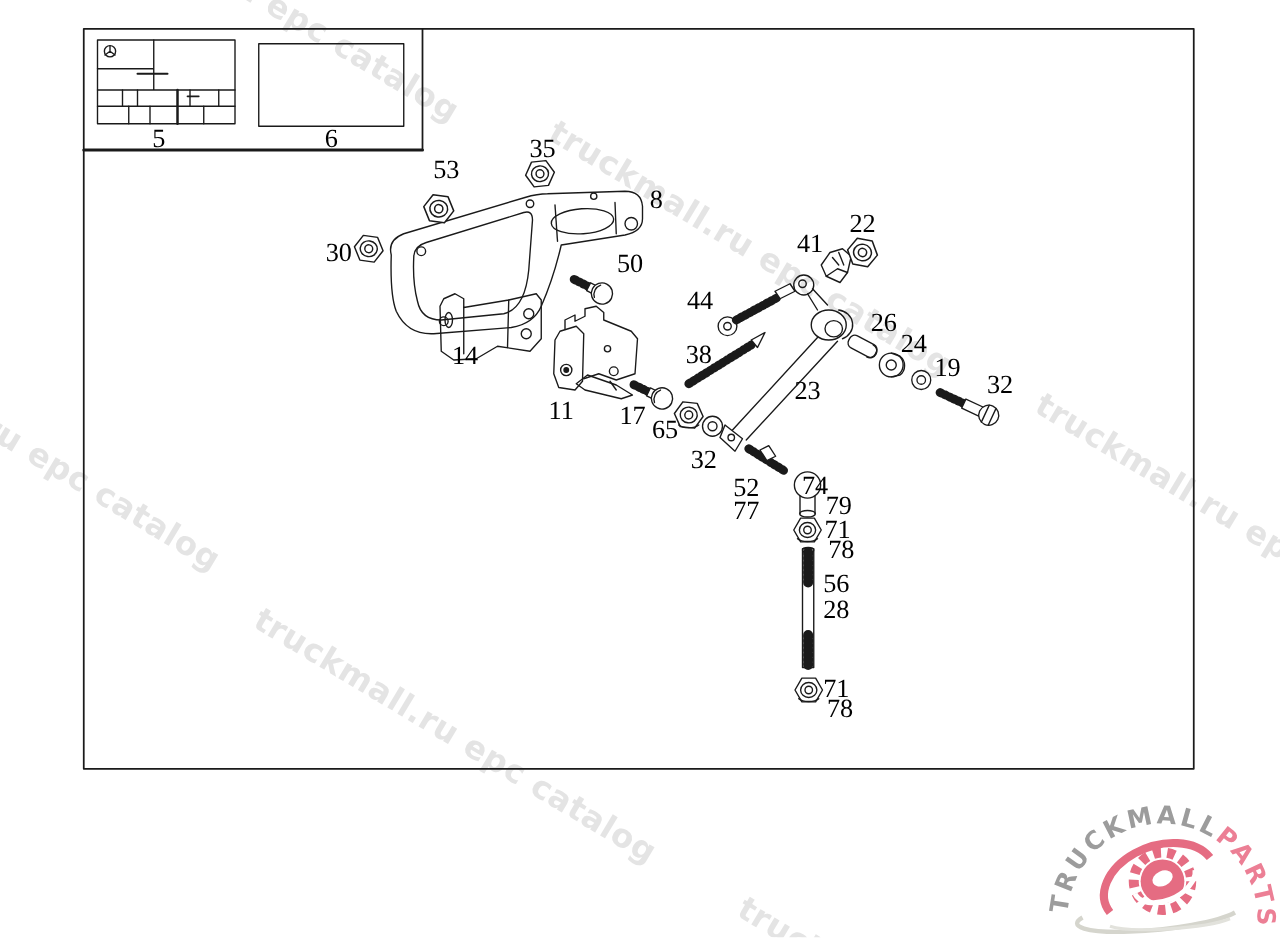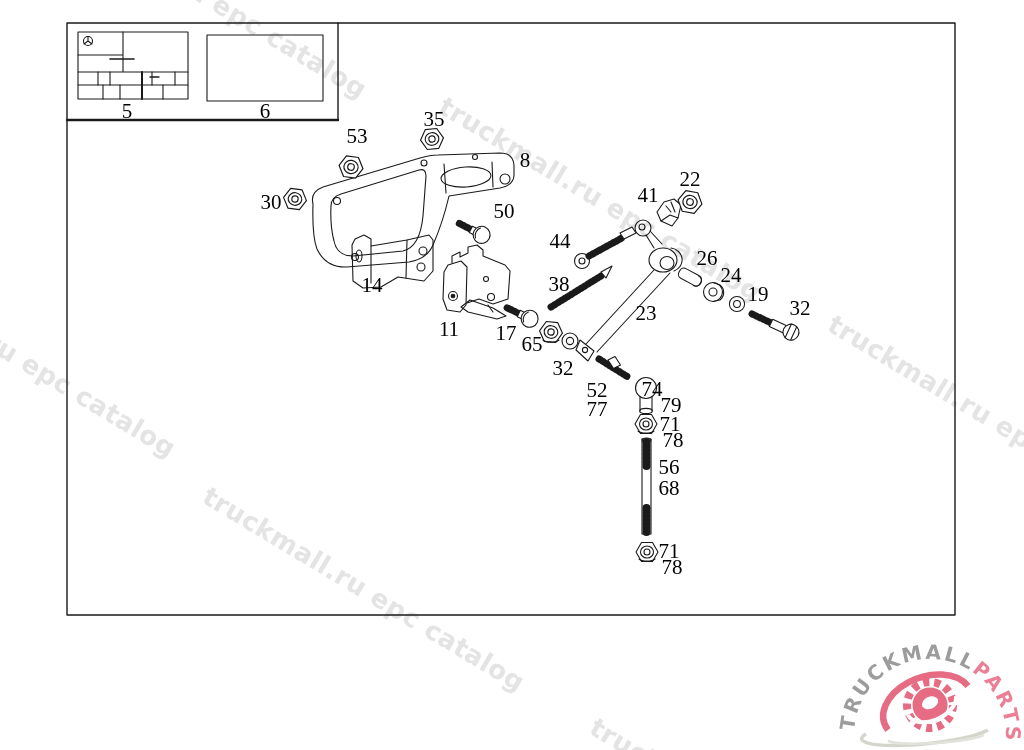--- a/index.html
+++ b/index.html
@@ -213,21 +213,21 @@
   <span class="callout" style="left:800px;top:308px">32</span>
   <span class="callout" style="left:532px;top:344px">65</span>
   <span class="callout" style="left:563px;top:368px">32</span>
   <span class="callout" style="left:597px;top:390px">52</span>
   <span class="callout" style="left:597px;top:409px">77</span>
   <span class="callout" style="left:652px;top:389px">74</span>
   <span class="callout" style="left:671px;top:405px">79</span>
   <span class="callout" style="left:670px;top:424px">71</span>
   <span class="callout" style="left:673px;top:440px">78</span>
   <span class="callout" style="left:669px;top:467px">56</span>
-  <span class="callout" style="left:669px;top:488px">68</span>
+  <span class="callout" style="left:669px;top:488px">28</span>
   <span class="callout" style="left:669px;top:551px">71</span>
   <span class="callout" style="left:672px;top:567px">78</span>
 
   <svg class="logo" width="190" height="108" viewBox="0 0 190 108">
     <defs>
       <path id="logoArc" d="M18,93 A 76,76 0 0 1 170,93"></path>
     </defs>
 
     <path d="M30,92 A 62,11 -6 0 0 152,88" fill="none" stroke-width="3.5" stroke="#d5d5cd"></path>
     <path d="M52,99 A 52,8 -4 0 0 148,93" fill="none" stroke="#e2e2dc" stroke-width="2.5"></path>

